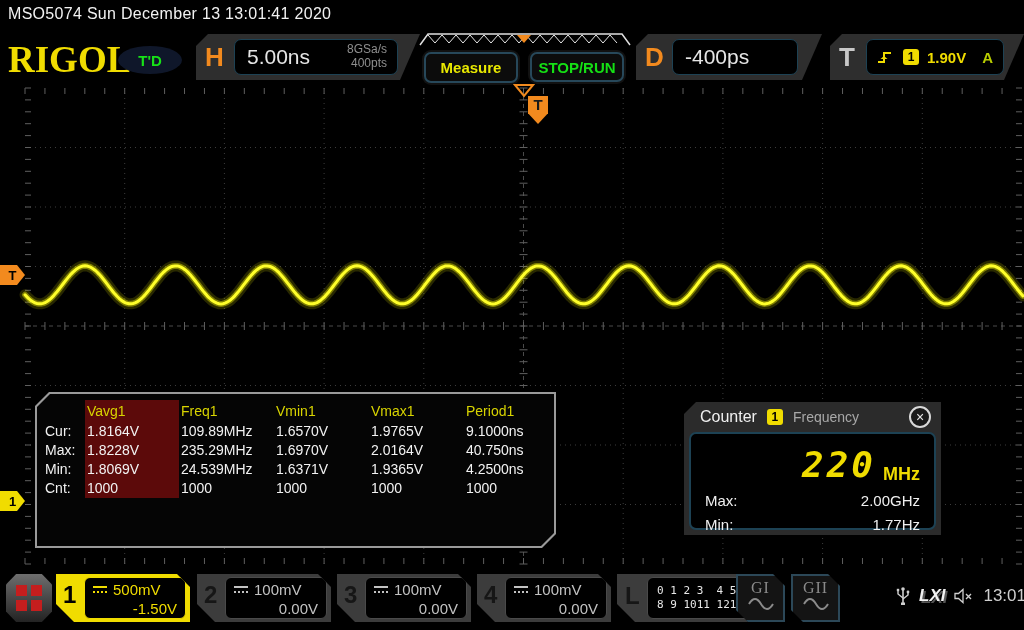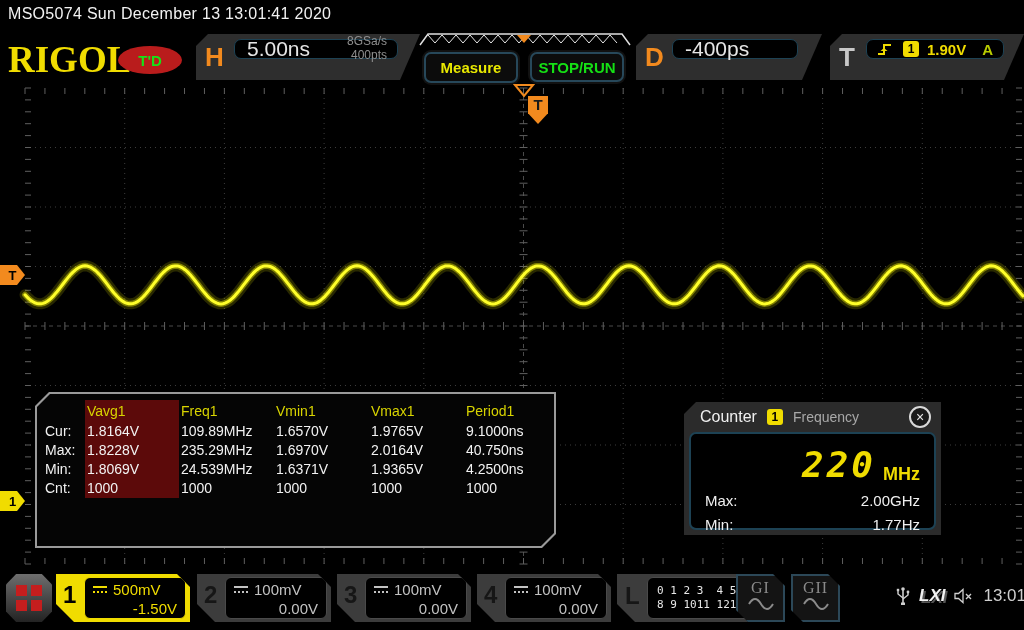--- a/index.html
+++ b/index.html
@@ -5,27 +5,27 @@
   * { margin:0; padding:0; box-sizing:border-box; }
   html,body { width:1024px; height:630px; background:#000; overflow:hidden; }
   body { font-family:"Liberation Sans", sans-serif; position:relative; color:#e8e8e8; }
   .abs { position:absolute; }
 
   
   #titlebar { left:8px; top:5px; font-size:16px; color:#f2f2f2; letter-spacing:0.3px; }
 
   
   #brand { left:8px; top:38px; font-family:"Liberation Serif", serif; font-weight:bold; font-size:37px; color:#f0dc00; letter-spacing:0px; }
-  #td-pill { left:118px; top:46px; width:64px; height:28px; background:#b91c1c; border-radius:50%;
+  #td-pill { left:118px; top:46px; width:64px; height:28px; background:#0f172a; border-radius:50%;
              display:flex; align-items:center; justify-content:center; color:#17e217; font-weight:bold; font-size:15px; }
 
   .tab-box { background:#2e2e2e; height:46px; top:34px;
              clip-path:polygon(0 12px, 12px 0, 100% 0, calc(100% - 20px) 100%, 0 100%); }
   .tab-letter { position:absolute; left:9px; top:8px; font-size:26px; font-weight:bold; }
-  .inner-box { position:absolute; top:5px; height:20px; background:#000; border:1px solid #1d4254; border-radius:7px;
+  .inner-box { position:absolute; top:5px; height:36px; background:#000; border:1px solid #1d4254; border-radius:7px;
                display:flex; align-items:center; }
 
   #h-box { left:196px; width:224px; }
   #h-box .inner-box { left:38px; right:22px; }
   #h-scale { font-size:21px; color:#e6e6e6; padding-left:12px; }
   #h-rate { margin-left:auto; padding-right:10px; text-align:right; color:#8f8f8f; font-size:12px; line-height:1.15; }
 
   #trig-strip { left:418px; top:32px; width:214px; height:18px; }
   #measure-btn { left:424px; top:52px; width:94px; height:31px; }
   #stoprun-btn { left:530px; top:52px; width:94px; height:30px; }

